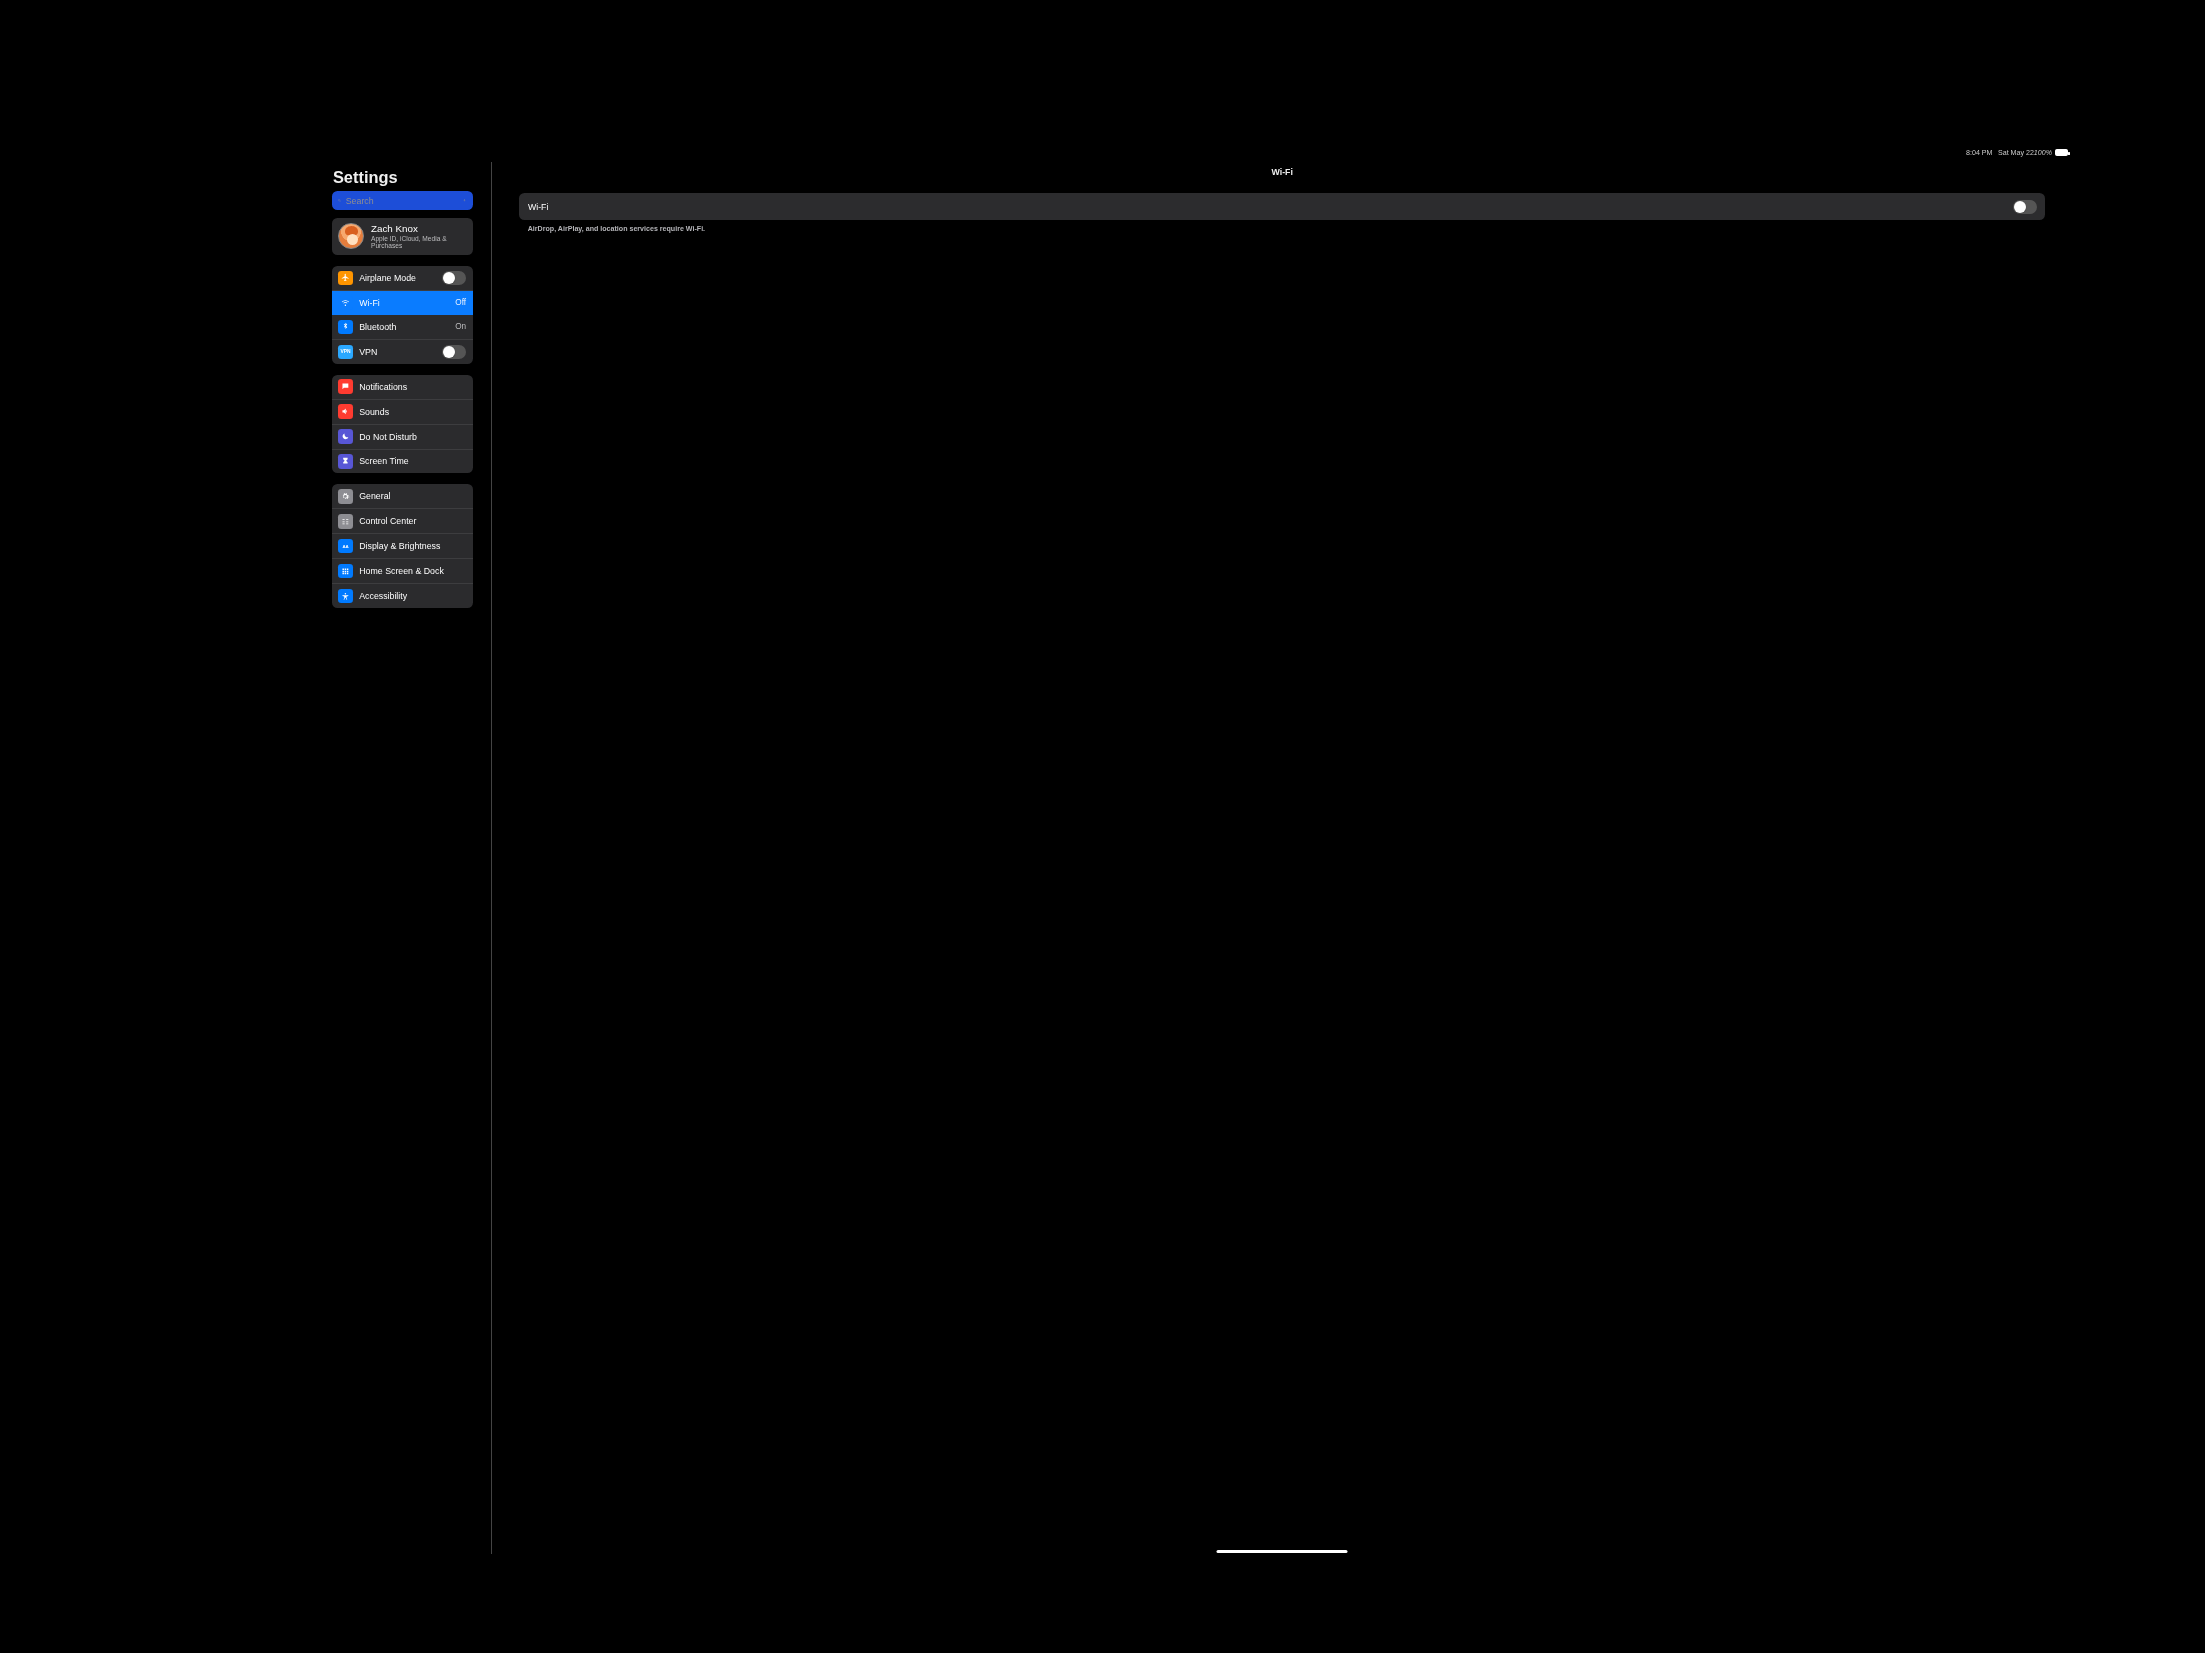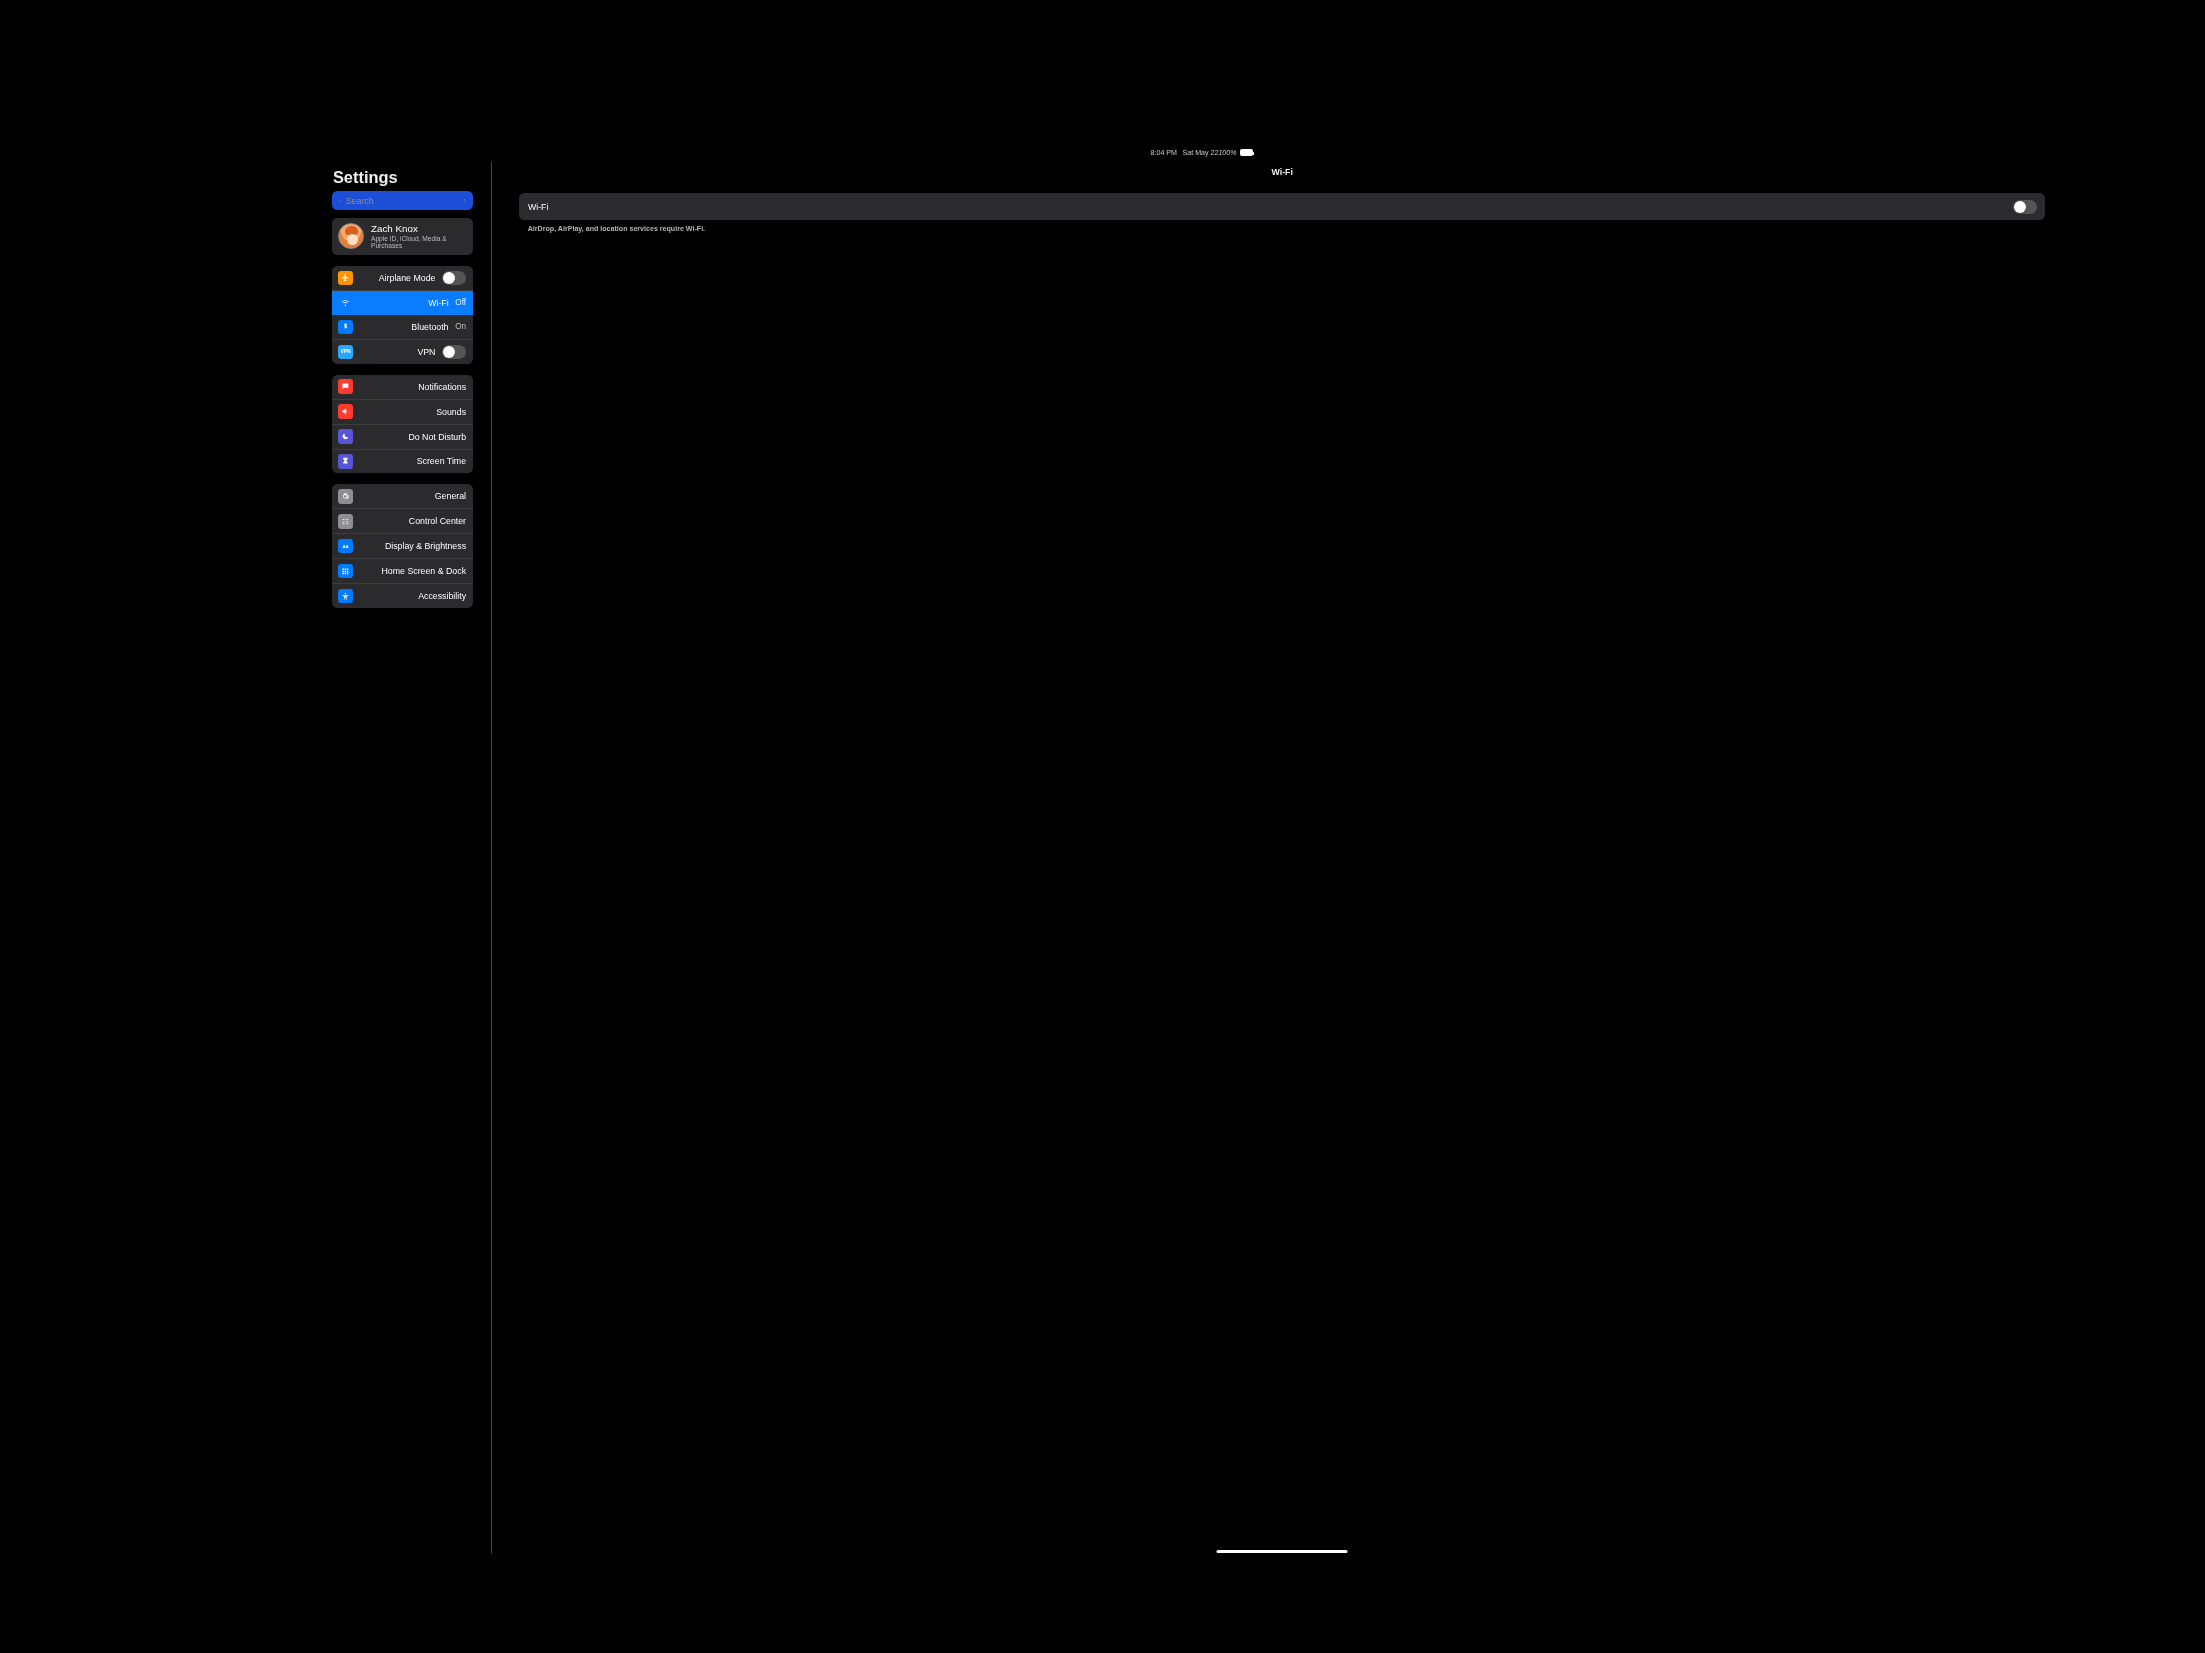--- a/index.html
+++ b/index.html
@@ -14,21 +14,21 @@
     position: absolute;
     top: 9%;
     left: 15%;
     right: 6%;
     bottom: 6%;
     display: flex;
     flex-direction: column;
   }
   .status-bar {
     display: flex;
-    justify-content: center;
+    justify-content: flex-end;
     align-items: center;
     font-size: 7.1px;
     color: #ccc;
     padding: 0 4.4px 5.5px 4.4px;
   }
   .status-left { display: flex; gap: 5.5px; font-weight: 500; }
   .status-right { display: flex; align-items: center; gap: 3.3px; font-weight: 500; font-style: italic; }
   .battery-icon {
     width: 13px; height: 6.6px;
     border: 0.5px solid #fff; border-radius: 1.6px;
@@ -95,21 +95,21 @@
     display: flex;
     align-items: center;
     padding: 4.9px 6.6px;
     gap: 6.6px;
     min-height: 22px;
     position: relative;
   }
   .row + .row { border-top: 0.5px solid #3d3d3f; }
   .row.selected { background: #0a7cff; }
   .row.selected + .row { border-top: none; }
-  .row .label { flex: 1; font-size: 8.8px; text-align: right; }
+  .row .label { flex: 1; font-size: 8.8px; }
   .row .value { font-size: 8.2px; color: #bdbdbf; }
   .row.selected .value { color: #e8f1ff; text-align: center; }
   .app-icon {
     width: 14.2px; height: 14.2px; border-radius: 3.3px;
     display: flex; align-items: center; justify-content: center;
     flex-shrink: 0;
   }
   .app-icon svg { width: 8.8px; height: 8.8px; fill: #fff; }
 
   .toggle {

